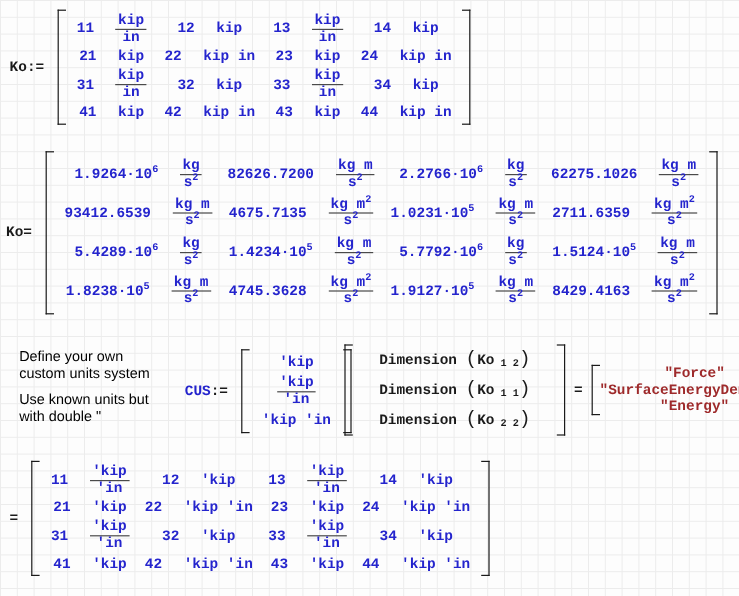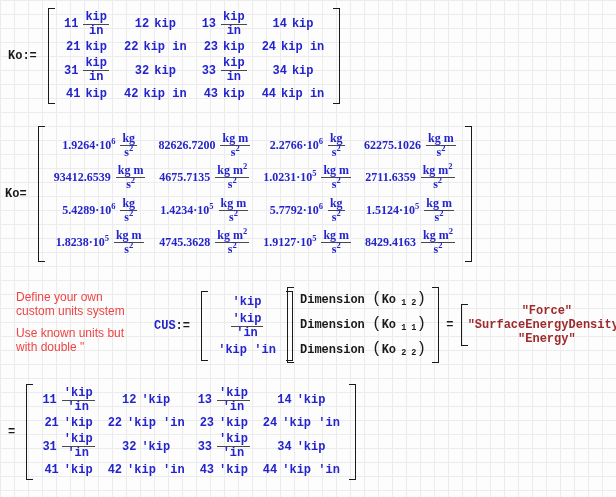--- a/index.html
+++ b/index.html
@@ -15,39 +15,39 @@
   .math{font-family:"Liberation Mono","DejaVu Sans Mono",monospace;font-weight:bold;font-size:12px;color:var(--black,#1a1a1a);}
   .lhs{display:flex;align-items:center;margin-right:4px;white-space:pre;}
   .op{white-space:pre;}
   .blue{color:var(--blue,#2323cc);}
   .red{color:var(--red,#9e2a2b);}
   .matrix{display:flex;align-items:stretch;}
   .bracket{width:6px;align-self:stretch;}
   .bl{border:1.5px solid var(--black,#1a1a1a);border-right:none;}
   .br{border:1.5px solid var(--black,#1a1a1a);border-left:none;}
   .mgrid{display:grid;align-items:center;}
-  .mat-cell{display:flex;align-items:center;justify-content:center;gap:5px;white-space:pre;}
+  .mat-cell{display:flex;align-items:center;justify-content:center;gap:18px;white-space:pre;}
   .frac{display:inline-flex;flex-direction:column;align-items:center;line-height:1.06;}
   .fnum{border-bottom:1.2px solid #4a4a4a;padding:0 2px;}
   .fden{padding:0 2px;}
   sup{font-size:8.5px;line-height:0;vertical-align:super;}
   sub.idx{font-size:8.5px;line-height:0;vertical-align:sub;position:relative;top:3px;white-space:pre;}
   .paren{font-size:16px;font-weight:normal;position:relative;top:-1px;}
-  .note{font-family:"Liberation Sans","DejaVu Sans",sans-serif;font-size:12px;line-height:13.5px;color:#ef4444;}
+  .note{font-family:"Liberation Sans","DejaVu Sans",sans-serif;font-size:12px;line-height:13.5px;color:#000000;}
   .note .spacer{height:9px;}
   .vec{position:relative;padding-top:7px;display:inline-block;}
   .vec-arrow{position:absolute;top:2px;left:0;right:0;height:1.2px;background:var(--black,#1a1a1a);}
   .vec-arrow::after{content:"";position:absolute;right:-1px;top:-2.6px;width:0;height:0;
     border-left:5px solid var(--black,#1a1a1a);border-top:3px solid transparent;border-bottom:3px solid transparent;}
   
   #ko-def   .mgrid{row-gap:3px;column-gap:15px;padding:3px 9px;}
   #ko-eval  .mgrid{row-gap:6px;column-gap:13px;padding:6px 9px;}
   #cus-def  .mgrid{row-gap:4px;column-gap:0;padding:4px 10px;}
   #cus-app  .mgrid{row-gap:3px;column-gap:13px;padding:3px 9px;}
-  .dim-col{display:grid;row-gap:7px;padding:4px 6px;align-items:center;}
+  .dim-col{display:grid;row-gap:7px;padding:4px 22px;align-items:center;}
   .dim-row{display:flex;align-items:center;white-space:pre;}
 </style>
 </head>
 <body style="--blue: #2424cd; --black: #1a1a1a; --red: #9e2a2b; --grid: #ececec; --bg: #fdfdfd;">
 
 <div class="region math" id="ko-def" style="left:8px;top:8px;">
   <span class="lhs"><span>Ko</span><span class="op">:= </span></span>
   <span class="matrix">
       <span class="bracket bl"></span>
       <span class="mgrid" style="grid-template-columns: repeat(4, auto);">
@@ -69,21 +69,21 @@
         <span class="mat-cell blue"><span>44</span><span>kip in</span></span>
       </span>
       <span class="bracket br"></span>
     </span>
 </div>
 
 <div class="region math" id="ko-eval" style="left:5px;top:126px;">
   <span class="lhs"><span>Ko</span><span class="op">= </span></span>
   <span class="matrix">
       <span class="bracket bl"></span>
-      <span class="mgrid" style="grid-template-columns: repeat(4, auto); font-family: Liberation Serif, serif;">
+      <span class="mgrid" style="grid-template-columns: repeat(4, auto);">
         <span class="mat-cell blue"><span>1.9264·10<sup>6</sup></span><span class="frac"><span class="fnum">kg</span><span class="fden">s<sup>2</sup></span></span></span>
         <span class="mat-cell blue"><span>82626.7200</span><span class="frac"><span class="fnum">kg m</span><span class="fden">s<sup>2</sup></span></span></span>
         <span class="mat-cell blue"><span>2.2766·10<sup>6</sup></span><span class="frac"><span class="fnum">kg</span><span class="fden">s<sup>2</sup></span></span></span>
         <span class="mat-cell blue"><span>62275.1026</span><span class="frac"><span class="fnum">kg m</span><span class="fden">s<sup>2</sup></span></span></span>
         <span class="mat-cell blue"><span>93412.6539</span><span class="frac"><span class="fnum">kg m</span><span class="fden">s<sup>2</sup></span></span></span>
         <span class="mat-cell blue"><span>4675.7135</span><span class="frac"><span class="fnum">kg m<sup>2</sup></span><span class="fden">s<sup>2</sup></span></span></span>
         <span class="mat-cell blue"><span>1.0231·10<sup>5</sup></span><span class="frac"><span class="fnum">kg m</span><span class="fden">s<sup>2</sup></span></span></span>
         <span class="mat-cell blue"><span>2711.6359</span><span class="frac"><span class="fnum">kg m<sup>2</sup></span><span class="fden">s<sup>2</sup></span></span></span>
         <span class="mat-cell blue"><span>5.4289·10<sup>6</sup></span><span class="frac"><span class="fnum">kg</span><span class="fden">s<sup>2</sup></span></span></span>
         <span class="mat-cell blue"><span>1.4234·10<sup>5</sup></span><span class="frac"><span class="fnum">kg m</span><span class="fden">s<sup>2</sup></span></span></span>

